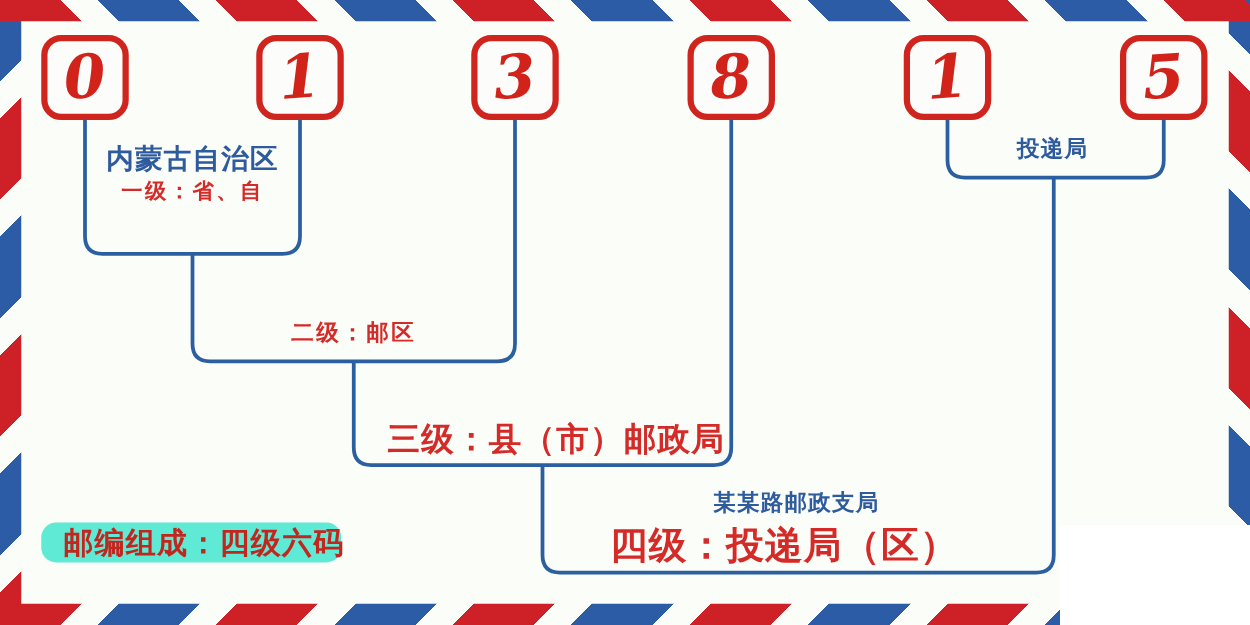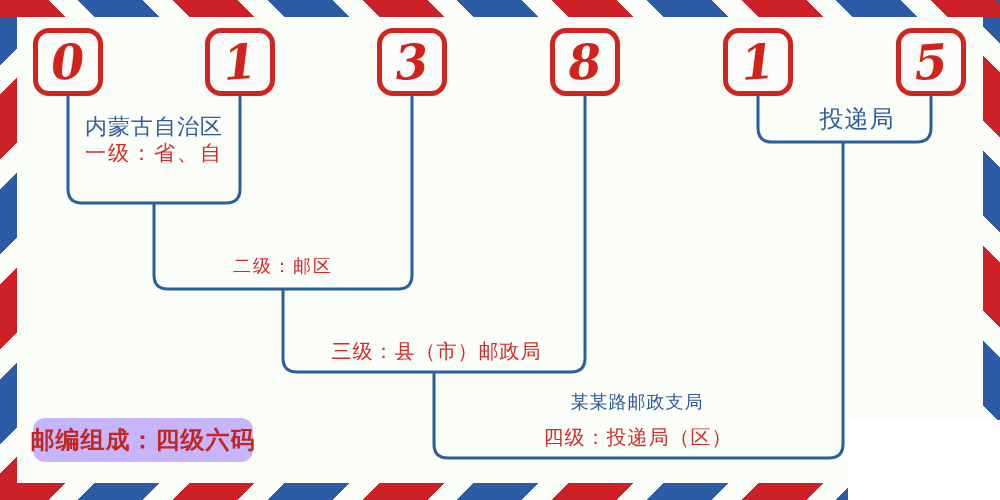--- a/index.html
+++ b/index.html
@@ -74,42 +74,42 @@
     font-style: italic;
     font-weight: bold;
     font-size: 48px;
     color: #d2231a;
     line-height: 1;
     transform: rotate(-4deg);
   }
   
   .lbl {
     position: absolute; z-index: 2;
-    text-align: center; font-weight: normal;
+    text-align: center; font-weight: bold;
     white-space: nowrap;
   }
   .blue-text { color: #2e5a9e; }
   .red-text  { color: #d42a28; }
   .lvl1-block { left: 66px; top: 114px; width: 176px; }
   .lvl1-name  { font-size: 22px; line-height: 26px; letter-spacing: 1px; }
-  .lvl1-desc  { font-size: 21px; line-height: 26px; letter-spacing: 2px; }
+  .lvl1-desc  { font-size: 17px; line-height: 26px; letter-spacing: 2px; }
   .lvl2-desc  { left: 158px; top: 254px; width: 250px; font-size: 18px; line-height: 24px; letter-spacing: 2px; }
   .lvl3-name  { left: 310px; top: 308px; width: 250px; font-size: 27px; line-height: 28px; letter-spacing: 1px; }
-  .lvl3-desc  { left: 310px; top: 340px; width: 253px; font-size: 20px; line-height: 23px; letter-spacing: 1px; }
+  .lvl3-desc  { left: 310px; top: 340px; width: 253px; font-size: 26px; line-height: 23px; letter-spacing: 1px; }
   .lvl4-name  { left: 512px; top: 391px; width: 250px; font-size: 18px; line-height: 22px; letter-spacing: 1px; }
-  .lvl4-desc  { left: 513px; top: 426px; width: 250px; font-size: 20px; line-height: 22px; letter-spacing: 1px; }
-  .lvl5-name  { left: 732px; top: 107px; width: 250px; font-size: 24px; line-height: 24px; letter-spacing: 1px; }
+  .lvl4-desc  { left: 488px; top: 426px; width: 250px; font-size: 30px; line-height: 22px; letter-spacing: 1px; }
+  .lvl5-name  { left: 717px; top: 107px; width: 250px; font-size: 18px; line-height: 24px; letter-spacing: 1px; }
   
   .footer-badge {
     position: absolute; left: 33px; top: 418px;
-    width: 220px; height: 44px; z-index: 2;
-    background: #c4b5fd; border-radius: 12px;
+    width: 220px; height: 32px; z-index: 2;
+    background: #5eead4; border-radius: 12px;
     display: flex; align-items: center; justify-content: center;
     font-weight: bold; font-size: 24px; color: #c3261e;
-    letter-spacing: 1px; white-space: nowrap;
+    letter-spacing: 1px; white-space: nowrap; padding-left: 20px;
   }
 </style>
 </head>
 <body>
 
 <div id="stage">
 
   <div class="band band-left"></div>
   <div class="band band-right"></div>
   <div class="band band-top"></div>

